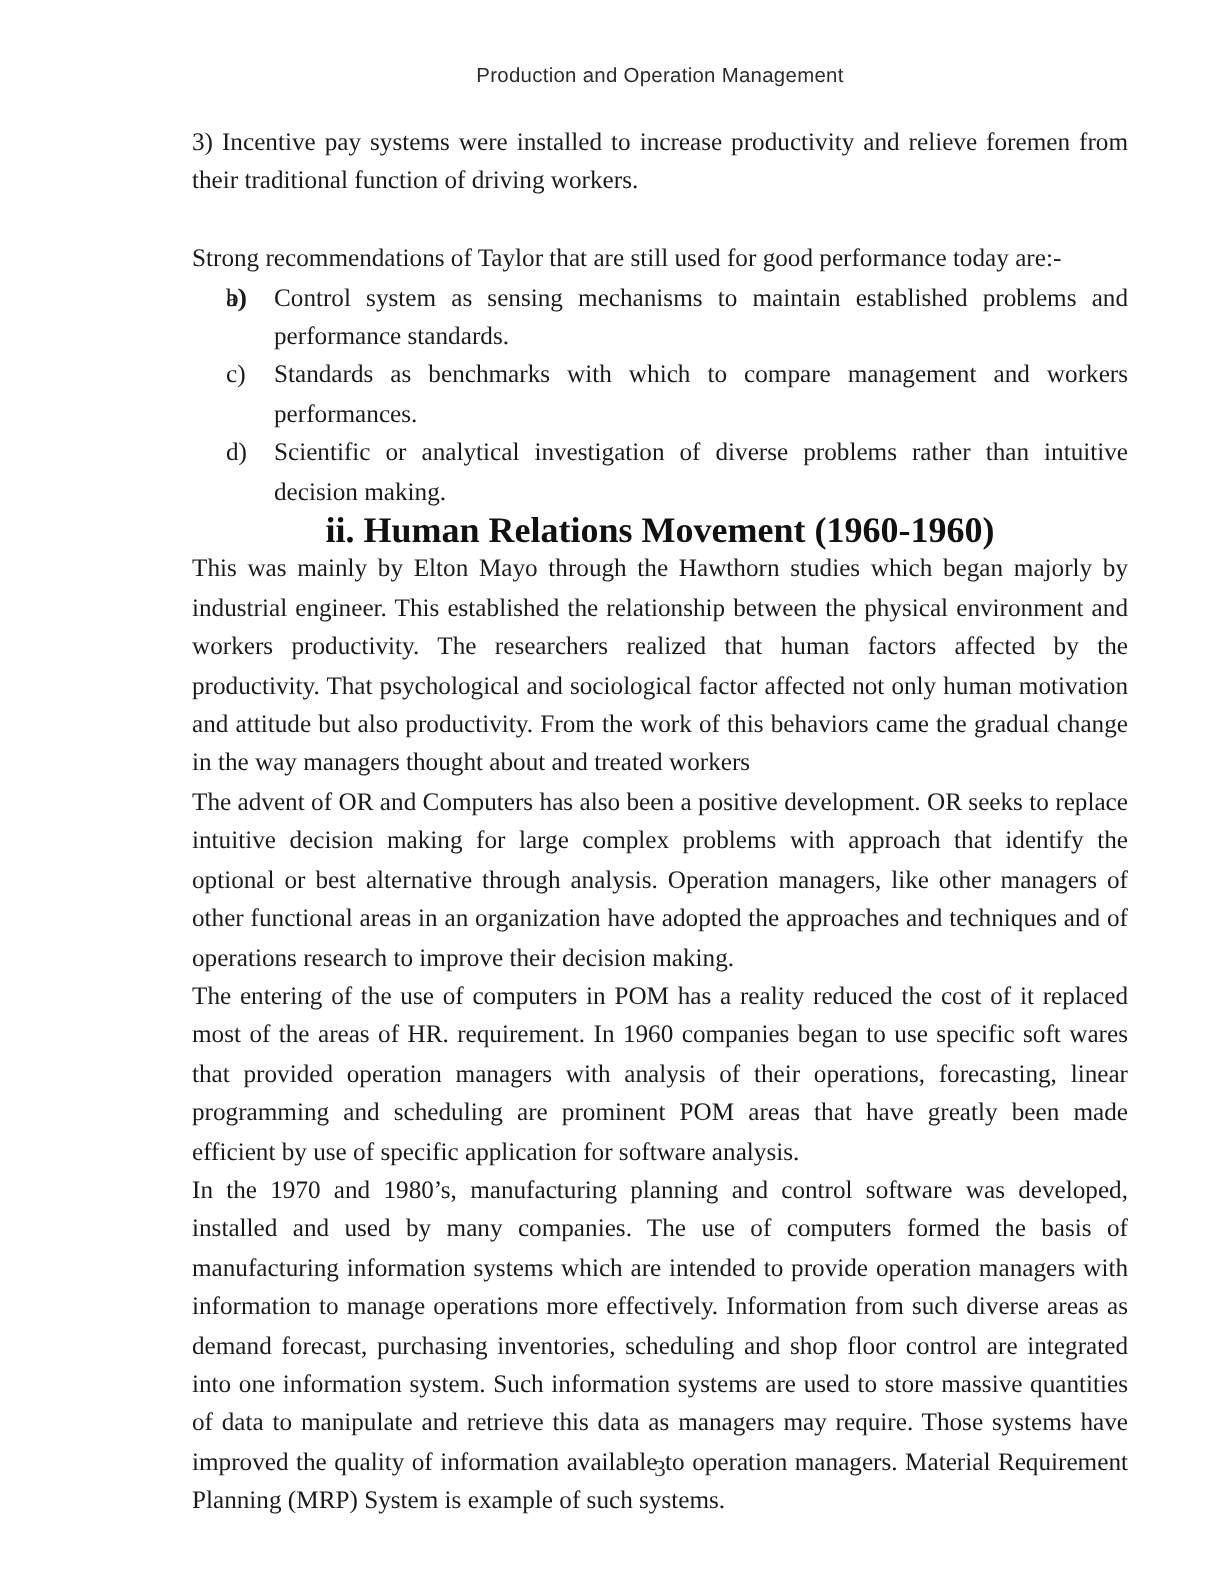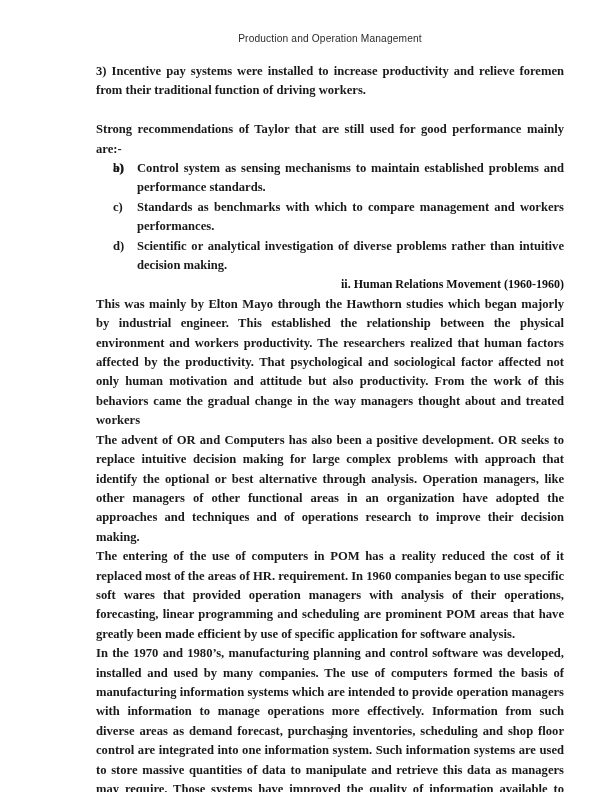--- a/index.html
+++ b/index.html
@@ -42,23 +42,23 @@
   p.para {
     margin: 0;
     text-align: justify;
   }
   p.para.gap-before {
     margin-top: 19.4px;
   }
   .heading {
     margin: 0;
     font-weight: bold;
-    font-size: 12px;
+    font-size: 18px;
     line-height: 19.4px;
-    text-align: right;
+    text-align: center;
     color: #111111;
   }
   .heading.gap-before {
     margin-top: 19.4px;
   }
   ol.alpha-list {
     list-style: none;
     margin: 0;
     padding: 0;
   }
@@ -79,34 +79,34 @@
     position: absolute;
     top: 729px;
     left: 0;
     width: 612px;
     text-align: center;
     font-family: "Liberation Serif", serif;
     font-size: 11.5px;
     color: #2b2b2b;
   }
   
-  .para, ol.alpha-list li { text-align-last: left; font-weight: bold; }
+  .para, ol.alpha-list li { text-align-last: left; }
 </style>
 </head>
 <body>
 
 <div class="page">
 
   <div class="running-header">Production and Operation Management</div>
 
   <div class="body-col">
 
     <p class="para">3) Incentive pay systems were installed to increase productivity and relieve foremen from their traditional function of driving workers.</p>
 
-    <p class="para gap-before">Strong recommendations of Taylor that are still used for good performance mainly are:-</p>
+    <p class="para gap-before">Strong recommendations of Taylor that are still used for good performance today are:-</p>
 
     <ol class="alpha-list">
       <li>
         <span class="marker">a)</span>
       </li>
       <li>
         <span class="marker">b)</span>
         <span>Control system as sensing mechanisms to maintain established problems and performance standards.</span>
       </li>
       <li>

